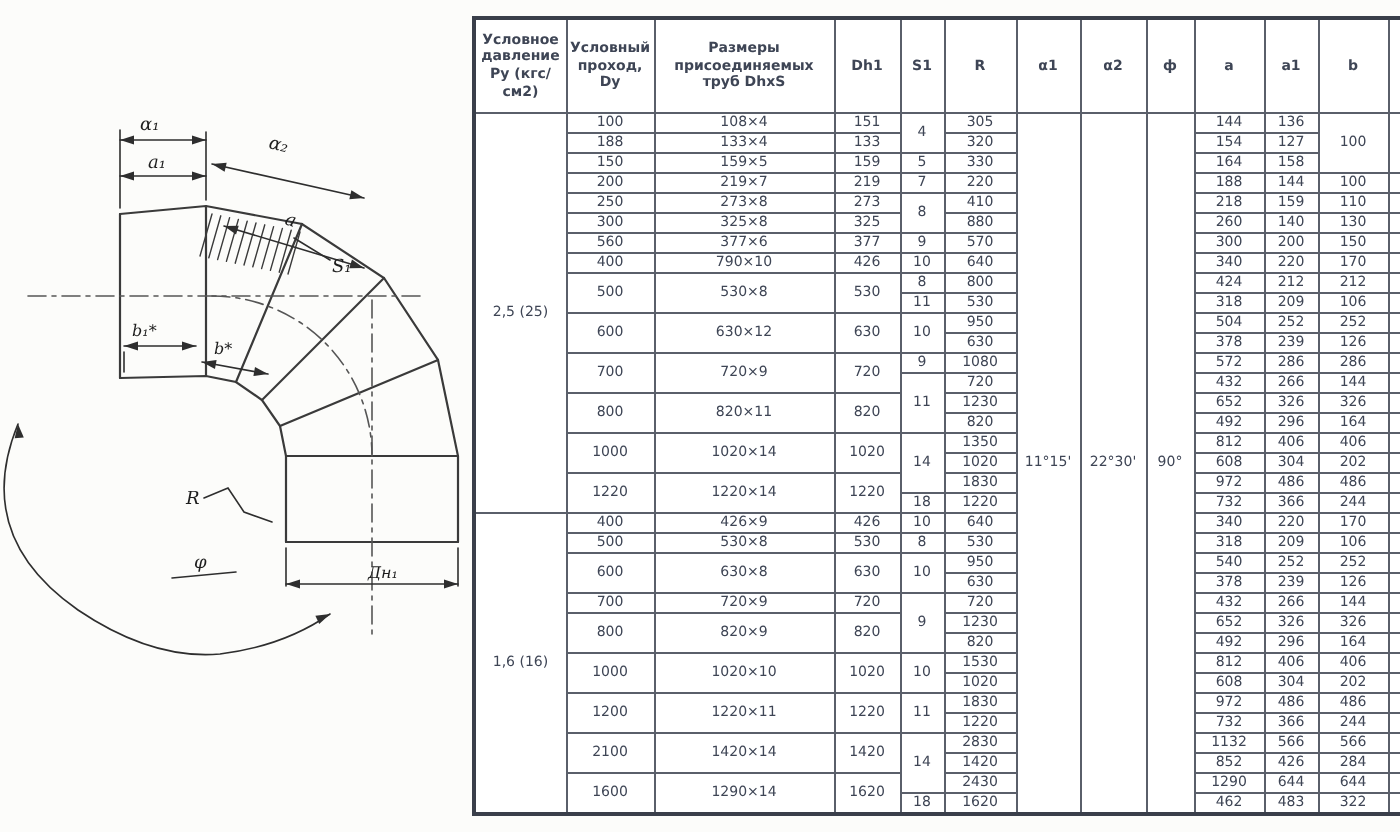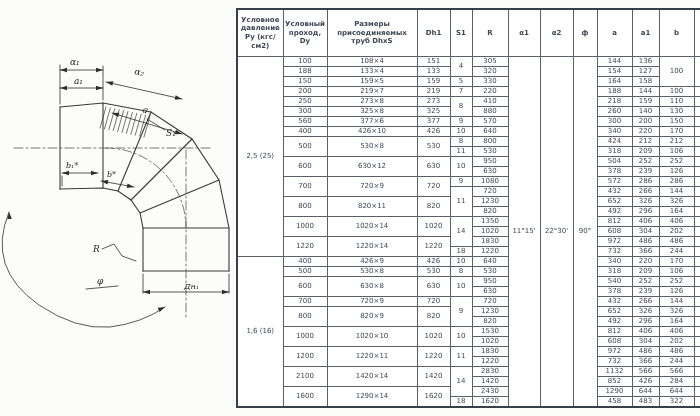--- a/index.html
+++ b/index.html
@@ -226,21 +226,21 @@
           <td>377</td>
           <td>9</td>
           <td>570</td>
           <td>300</td>
           <td>200</td>
           <td>150</td>
           <td>125</td>
         </tr>
         <tr>
           <td>400</td>
-          <td>426×10</td>
+          <td>790×10</td>
           <td>426</td>
           <td>10</td>
           <td>640</td>
           <td>340</td>
           <td>220</td>
           <td>170</td>
           <td>135</td>
         </tr>
         <tr>
           <td rowspan="2">500</td>
@@ -480,20 +480,20 @@
           <td rowspan="2">1620</td>
           <td>2430</td>
           <td>1290</td>
           <td>644</td>
           <td>644</td>
           <td>322</td>
         </tr>
         <tr>
           <td>18</td>
           <td>1620</td>
-          <td>458</td>
+          <td>462</td>
           <td>483</td>
           <td>322</td>
           <td>161</td>
         </tr>
       </tbody>
   </table>
 </div>
 
 </body></html>

